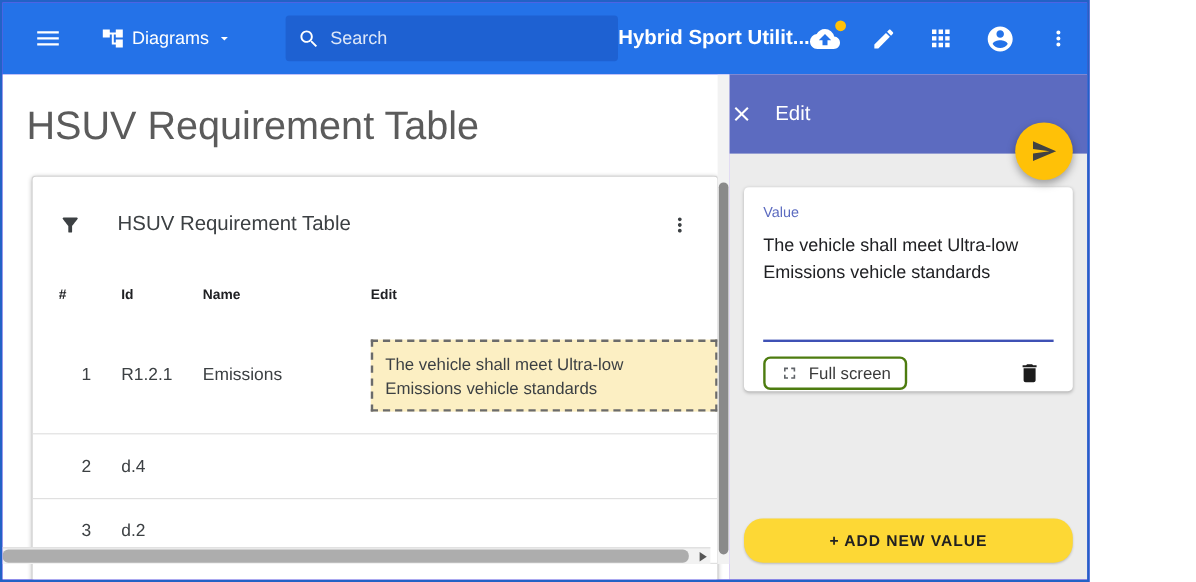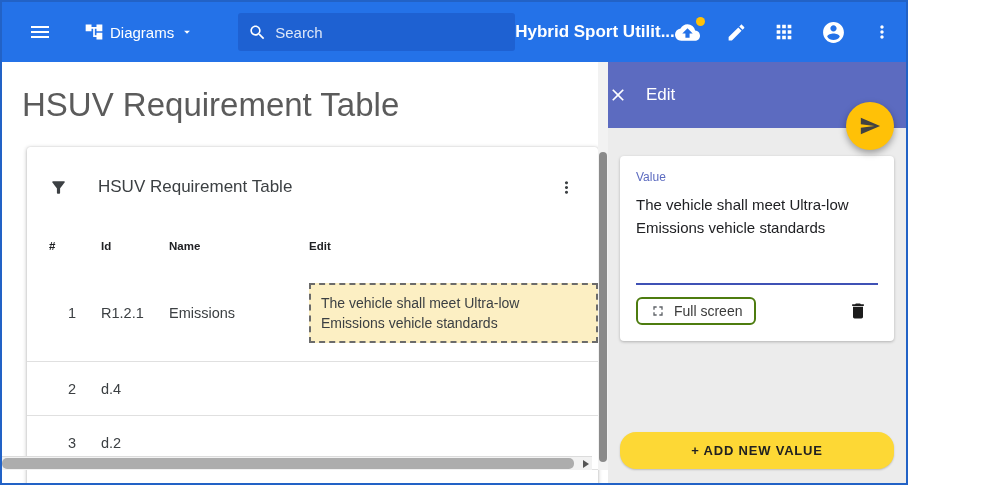--- a/index.html
+++ b/index.html
@@ -151,21 +151,21 @@
     width: 48px; height: 48px; border-radius: 50%;
     background: #ffc107; border: none;
     display: flex; align-items: center; justify-content: center;
     box-shadow: 0 3px 7px rgba(0,0,0,0.35);
     cursor: pointer; color: #424242;
   }
   .pcard {
     margin: 28px 12px 0 12px;
     background: #fff; border-radius: 4px;
     box-shadow: 0 1px 3px rgba(0,0,0,0.25);
-    padding: 14px 16px 16px 16px;
+    padding: 14px 16px 1px 16px;
   }
   .field-label { color: #5c6bc0; font-size: 12px; }
   .field-value {
     margin-top: 10px;
     font-size: 15px; line-height: 1.5; color: #202124;
     max-width: 335px;
   }
   .underline { margin-top: 44px; border-bottom: 2px solid #3f51b5; }
   .pactions {
     margin-top: 12px;

